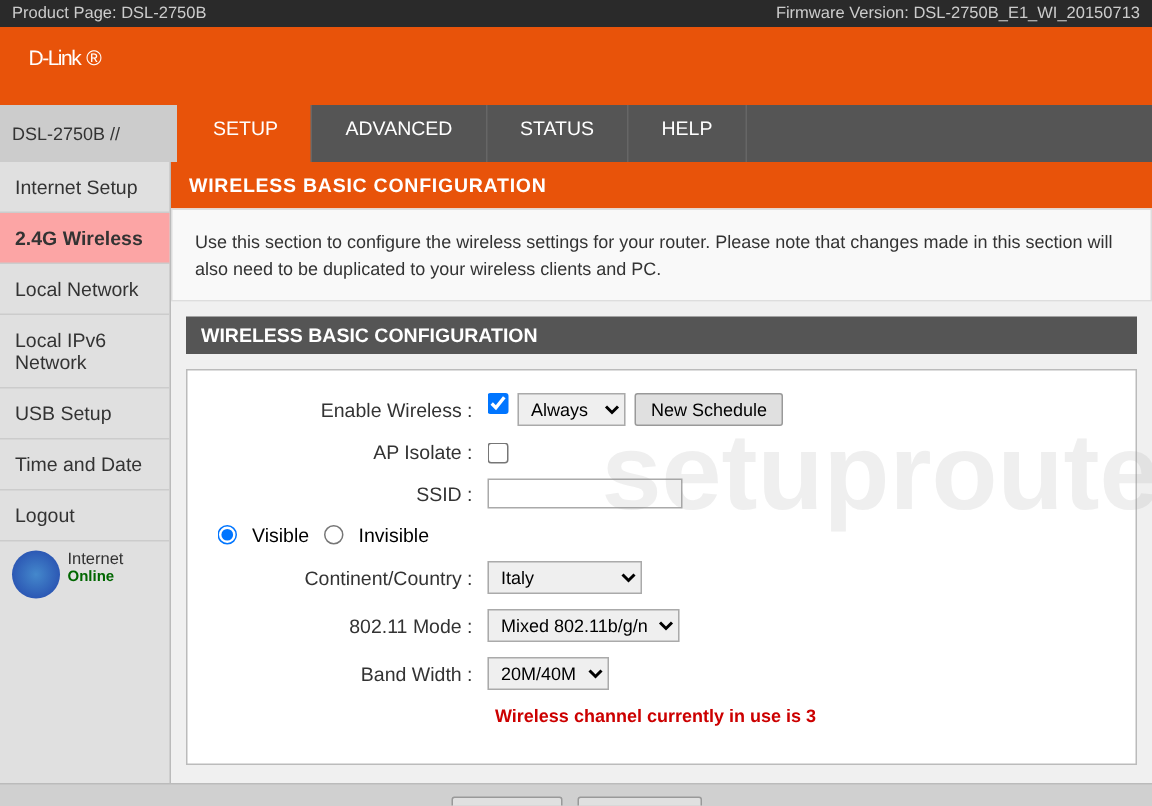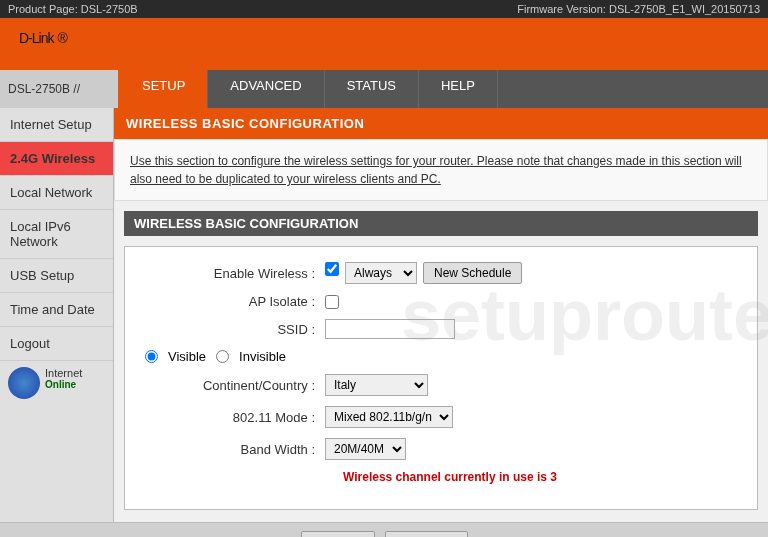--- a/index.html
+++ b/index.html
@@ -22,21 +22,21 @@
       display: flex;
       align-items: center;
     }
     #logo {
       color: white;
       font-size: 28px;
       font-weight: bold;
       font-style: italic;
       letter-spacing: -1px;
     }
-    #logo span { color: #0f172a; font-style: normal; font-size: 14px; margin-left: 4px; vertical-align: super; font-weight: normal; }
+    #logo span { color: #ffffff; font-style: normal; font-size: 14px; margin-left: 4px; vertical-align: super; font-weight: normal; }
 
     
     #nav-tabs {
       background: #555;
       display: flex;
       align-items: stretch;
     }
     #nav-tabs .breadcrumb-area {
       background: #ccc;
       padding: 12px 8px;
@@ -72,21 +72,21 @@
       background: #e0e0e0;
       border-right: 1px solid #bbb;
     }
     .sidebar-item {
       padding: 9px 10px;
       border-bottom: 1px solid #ccc;
       cursor: pointer;
       color: #333;
       font-size: 13px;
     }
-    .sidebar-item.active { background: #ef4444; font-weight: bold; }
+    .sidebar-item.active { background: #fca5a5; font-weight: bold; }
     .sidebar-bottom {
       display: flex;
       padding: 6px 8px;
       font-size: 11px;
       color: #333;
     }
     .internet-icon {
       width: 32px;
       height: 32px;
       background: radial-gradient(circle, #4488cc, #2244aa);
@@ -116,21 +116,20 @@
     }
 
     .info-box {
       background: #f9f9f9;
       border: 1px solid #ddd;
       padding: 12px 15px;
       margin: 0;
       font-size: 12px;
       color: #333;
       line-height: 1.5;
-      text-decoration: underline;
     }
 
     .config-box {
       background: white;
       border: 1px solid #bbb;
       margin: 10px 10px;
       padding: 15px 10px 15px 10px;
     }
     .config-box-title {
       background: #555;
@@ -173,21 +172,21 @@
       padding: 2px 10px;
       font-size: 12px;
       cursor: pointer;
       border-radius: 2px;
     }
 
     .warning-text {
       color: #cc0000;
       font-size: 12px;
       font-weight: bold;
-      margin-left: 18px;
+      margin-left: 5px;
     }
 
     
     #footer-buttons {
       background: #d0d0d0;
       border-top: 1px solid #bbb;
       padding: 8px;
       text-align: center;
       display: flex;
       justify-content: center;

